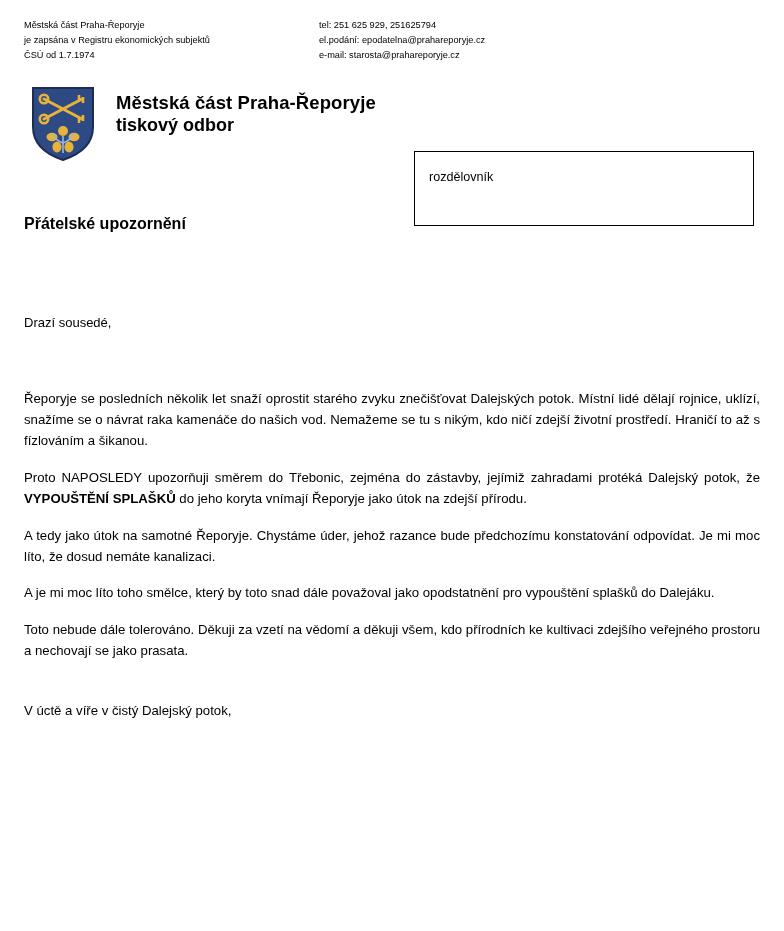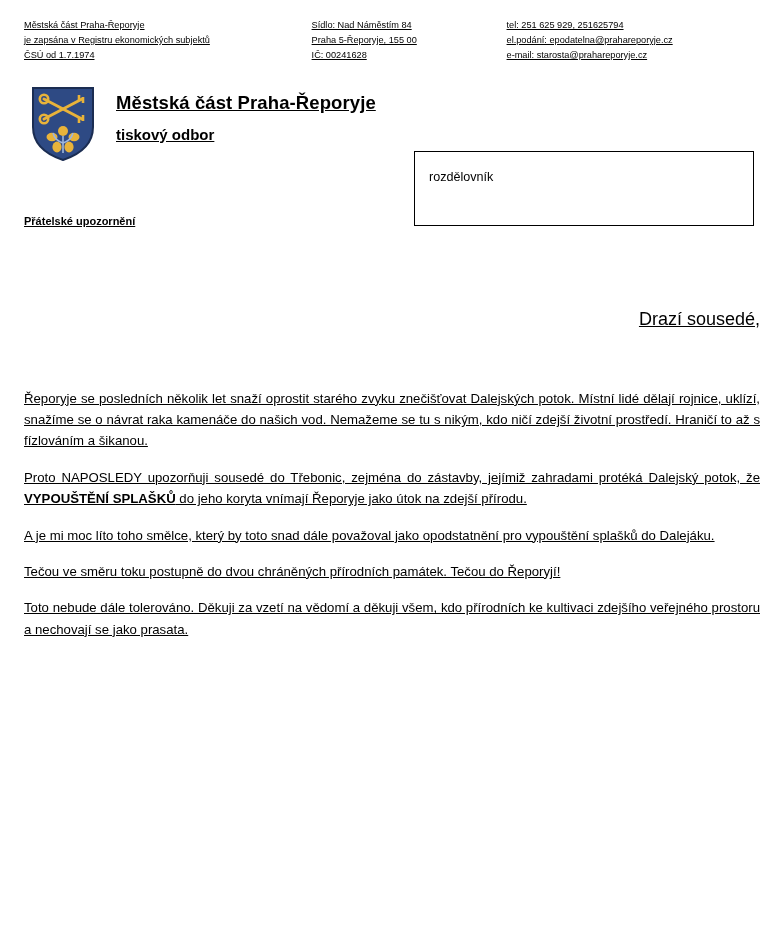--- a/index.html
+++ b/index.html
@@ -13,21 +13,20 @@
     font-family: "Liberation Sans", sans-serif;
     color: #000000;
     overflow: hidden;
   }
   .page {
     position: relative;
     width: 784px;
     height: 931px;
     box-sizing: border-box;
     padding: 18px 24px 0 24px;
-    text-decoration: underline;
   }
 
   
   .letterhead {
     display: flex;
     font-size: 9.2px;
     line-height: 1.62;
     color: #000;
   }
   .lh-col {
@@ -54,50 +53,48 @@
     margin-left: 20px;
     margin-top: 6px;
   }
   .title-main {
     font-size: 18.5px;
     font-weight: bold;
     letter-spacing: .1px;
     line-height: 1.25;
   }
   .title-sub {
-    font-size: 15px;
+    font-size: 18px;
     font-weight: bold;
     line-height: 1.25;
-    margin-top: 12px;
   }
 
   
   .recipient-box {
     position: absolute;
     left: 414px;
     top: 151px;
     width: 340px;
     height: 75px;
     border: 1px solid #000;
     box-sizing: border-box;
     padding: 14px 8px 0 14px;
     font-size: 12.6px;
     line-height: 1.75;
   }
 
   
   .subject {
     margin-top: 52px;
-    font-size: 11px;
+    font-size: 16px;
     font-weight: bold;
   }
   .salutation {
     margin-top: 82px;
-    font-size: 18px;
-    text-align: right;
+    font-size: 13px;
   }
   .body {
     margin-top: 58px;
     font-size: 13.2px;
     line-height: 1.62;
     text-align: justify;
   }
   .body p {
     margin: 0 0 15px 0;
   }
@@ -111,23 +108,20 @@
 </style>
 </head>
 <body>
 
 <div class="page">
 
   <div class="letterhead">
     <div class="lh-col c1">Městská část Praha-Řeporyje
 je zapsána v Registru ekonomických subjektů
 ČSÚ od 1.7.1974</div>
-    <div class="lh-col c2">Sídlo: Nad Náměstím 84
-Praha 5-Řeporyje, 155 00
-IČ: 00241628</div>
     <div class="lh-col c3">tel: 251 625 929, 251625794
 el.podání: epodatelna@prahareporyje.cz
 e-mail: starosta@prahareporyje.cz</div>
   </div>
 
   <div class="title-row">
     <div class="crest">
       <svg width="66" height="78" viewBox="0 0 66 78" xmlns="http://www.w3.org/2000/svg">
         <path d="M3 3 H63 V42 C63 60 48 70 33 75 C18 70 3 60 3 42 Z" fill="#2e4a84" stroke="#1b2d52" stroke-width="2"></path>
 
@@ -167,20 +161,21 @@
   <div class="recipient-box">
     <div>rozdělovník</div>
   </div>
 
   <div class="subject">Přátelské upozornění</div>
 
   <div class="salutation">Drazí sousedé,</div>
 
   <div class="body">
     <p class="first">Řeporyje se posledních několik let snaží oprostit starého zvyku znečišťovat Dalejských potok. Místní lidé dělají rojnice, uklízí, snažíme se o návrat raka kamenáče do našich vod. Nemažeme se tu s nikým, kdo ničí zdejší životní prostředí. Hraničí to až s fízlováním a šikanou.</p>
-    <p><span>Proto NAPOSLEDY upozorňuji sousedé do Třebonic, zejména do zástavby, jejímiž zahradami protéká Dalejský potok, že </span><b class="strong">VYPOUŠTĚNÍ SPLAŠKŮ</b><span> do jeho koryta vnímají Řeporyje jako útok na zdejší přírodu.</span></p>
+    <p><span>Proto NAPOSLEDY upozorňuji směrem do Třebonic, zejména do zástavby, jejímiž zahradami protéká Dalejský potok, že </span><b class="strong">VYPOUŠTĚNÍ SPLAŠKŮ</b><span> do jeho koryta vnímají Řeporyje jako útok na zdejší přírodu.</span></p>
+    <p>A tedy jako útok na samotné Řeporyje. Chystáme úder, jehož razance bude předchozímu konstatování odpovídat. Je mi moc líto, že dosud nemáte kanalizaci.</p>
     <p>A je mi moc líto toho smělce, který by toto snad dále považoval jako opodstatnění pro vypouštění splašků do Dalejáku.</p>
-    <p>Tečou ve směru toku postupně do dvou chráněných přírodních památek. Tečou do Řeporyjí!</p>
     <p>Toto nebude dále tolerováno. Děkuji za vzetí na vědomí a děkuji všem, kdo přírodních ke kultivaci zdejšího veřejného prostoru a nechovají se jako prasata.</p>
   </div>
 
+  <div class="closing">V úctě a víře v čistý Dalejský potok,</div>
 
 </div>
 
 </body></html>

